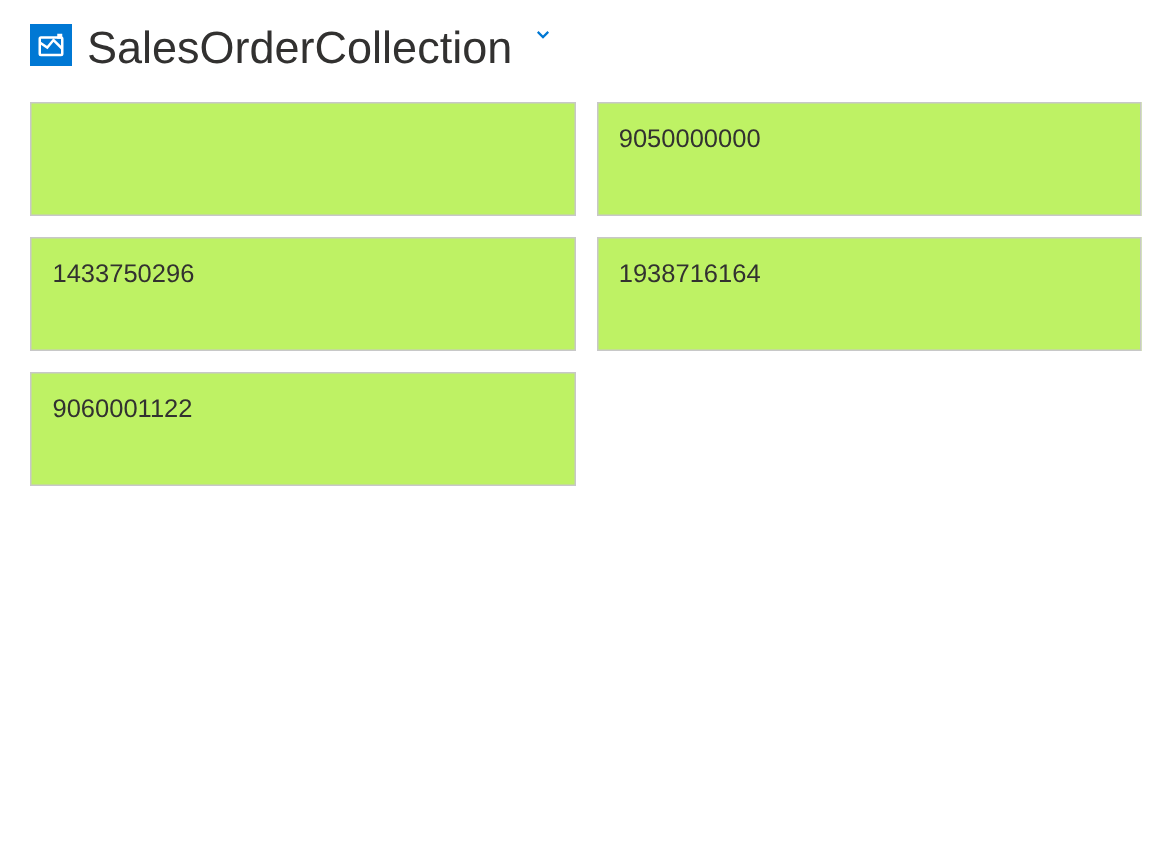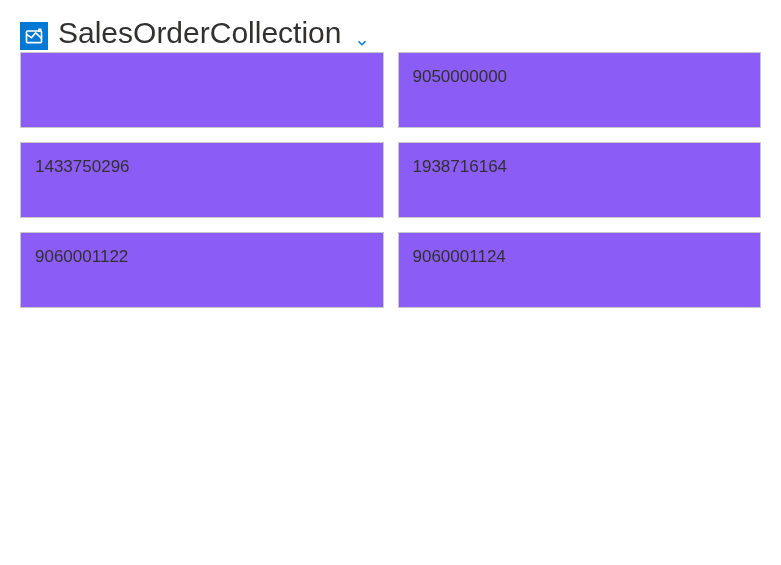--- a/index.html
+++ b/index.html
@@ -10,23 +10,23 @@
     body {
       font-family: "Segoe UI", Arial, sans-serif;
       background: #ffffff;
       width: 781px;
       height: 565px;
       padding: 16px 20px;
       color: #333;
     }
     .header {
       display: flex;
-      align-items: flex-end;
+      align-items: flex-start;
       gap: 10px;
-      margin-bottom: 2px;
+      margin-bottom: 18px;
     }
     .header-icon {
       width: 28px;
       height: 28px;
       background: #0078d4;
       display: flex;
       align-items: center;
       justify-content: center;
       flex-shrink: 0;
     }
@@ -52,21 +52,21 @@
     }
     .grid {
       display: grid;
       grid-template-columns: 1fr 1fr;
       gap: 14px 14px;
     }
     .card {
       border: 1px solid #c8c8c8;
       padding: 14px 14px;
       height: 76px;
-      background: #8b5cf6;
+      background: #bef264;
       cursor: pointer;
     }
     .card-value {
       font-size: 17px;
       color: #323130;
     }
   </style>
 </head>
 <body>
 
@@ -95,16 +95,13 @@
   </div>
   <div class="card">
     <span class="card-value">1433750296</span>
   </div>
   <div class="card">
     <span class="card-value">1938716164</span>
   </div>
   <div class="card">
     <span class="card-value">9060001122</span>
   </div>
-  <div class="card">
-    <span class="card-value">9060001124</span>
-  </div>
 </div>
 
 </body></html>

